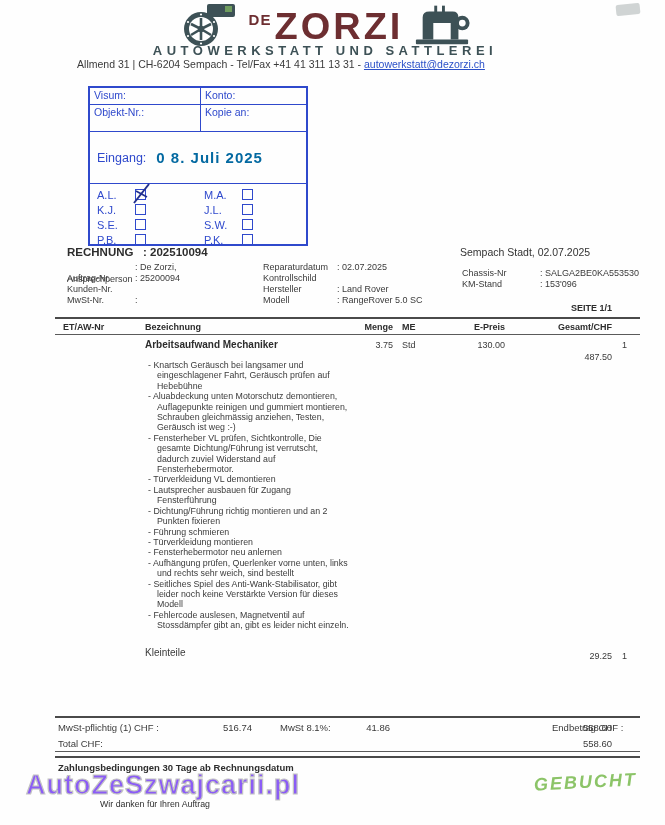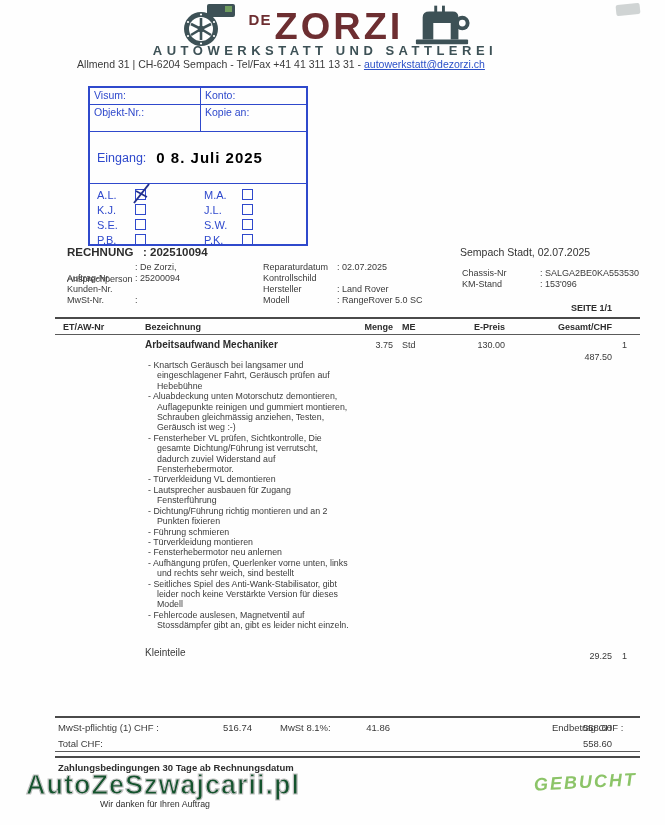--- a/index.html
+++ b/index.html
@@ -30,21 +30,21 @@
   .stamp-box{position:absolute; left:88px; top:86px; width:220px; height:160px;
              border:2px solid var(--stamp_blue); color:var(--stamp_blue); font-size:10.5px;
              background:rgba(255,255,255,0);}
   .sb-row{display:flex; border-bottom:1px solid var(--stamp_blue);}
   .sb-row1{height:17px;} .sb-row2{height:27px;}
   .sb-cell-l{width:110px; padding:1px 4px;}
   .sb-cell-r{flex:1; border-left:1px solid var(--stamp_blue); padding:1px 4px;}
   .sb-eingang{height:52px; border-bottom:1px solid var(--stamp_blue); display:flex;
               align-items:center; padding:0 7px; gap:10px;}
   .sb-eingang .elabel{font-size:12.5px;}
-  .sb-eingang .edate{font-weight:bold; font-size:15px; letter-spacing:1px; color:#000000;}
+  .sb-eingang .edate{font-weight:bold; font-size:15px; letter-spacing:1px; color:#0369a1;}
   .sb-initials{padding:3px 7px 0 7px; font-size:11px;}
   .sb-init-row{display:flex; align-items:center; height:15px;}
   .init-label{width:34px;}
   .init-box{position:relative; width:11px; height:11px; border:1px solid var(--stamp_blue);
             margin-left:4px; flex:none;}
   .init-spacer{width:58px;}
   .pen-mark{position:absolute; left:-4px; top:-9px; width:22px; height:24px;}
 
   
   .rechnung{font-weight:bold; font-size:11.5px; color:#2d2d2d;}
@@ -67,21 +67,21 @@
            line-height:10.4px; color:#3a3a3a;}
   .bullet{padding-left:9px; text-indent:-9px; margin:0;}
   .bullet::before{content:"- ";}
 
   
   .tot{font-size:9.5px; color:#3a3a3a;}
   .terms{font-weight:bold; font-size:9.5px; color:#2d2d2d;}
 
   
   .watermark{position:absolute; left:26px; top:770px; font-size:27px; font-weight:800;
-             letter-spacing:1px; color:#14532d; -webkit-text-stroke:1.2px #c3c3c3;}
+             letter-spacing:1px; color:#8b5cf6; -webkit-text-stroke:1.2px #c3c3c3;}
   .thanks{position:absolute; left:100px; top:799px; font-size:8.8px; color:#2e2e2e;}
   .gebucht{position:absolute; left:534px; top:772px; font-size:18px; font-weight:bold;
            font-style:italic; letter-spacing:2px; color:var(--gebucht_green);
            transform:rotate(-3deg);}
 </style>
 </head>
 <body>
 
 <div class="page">
 

